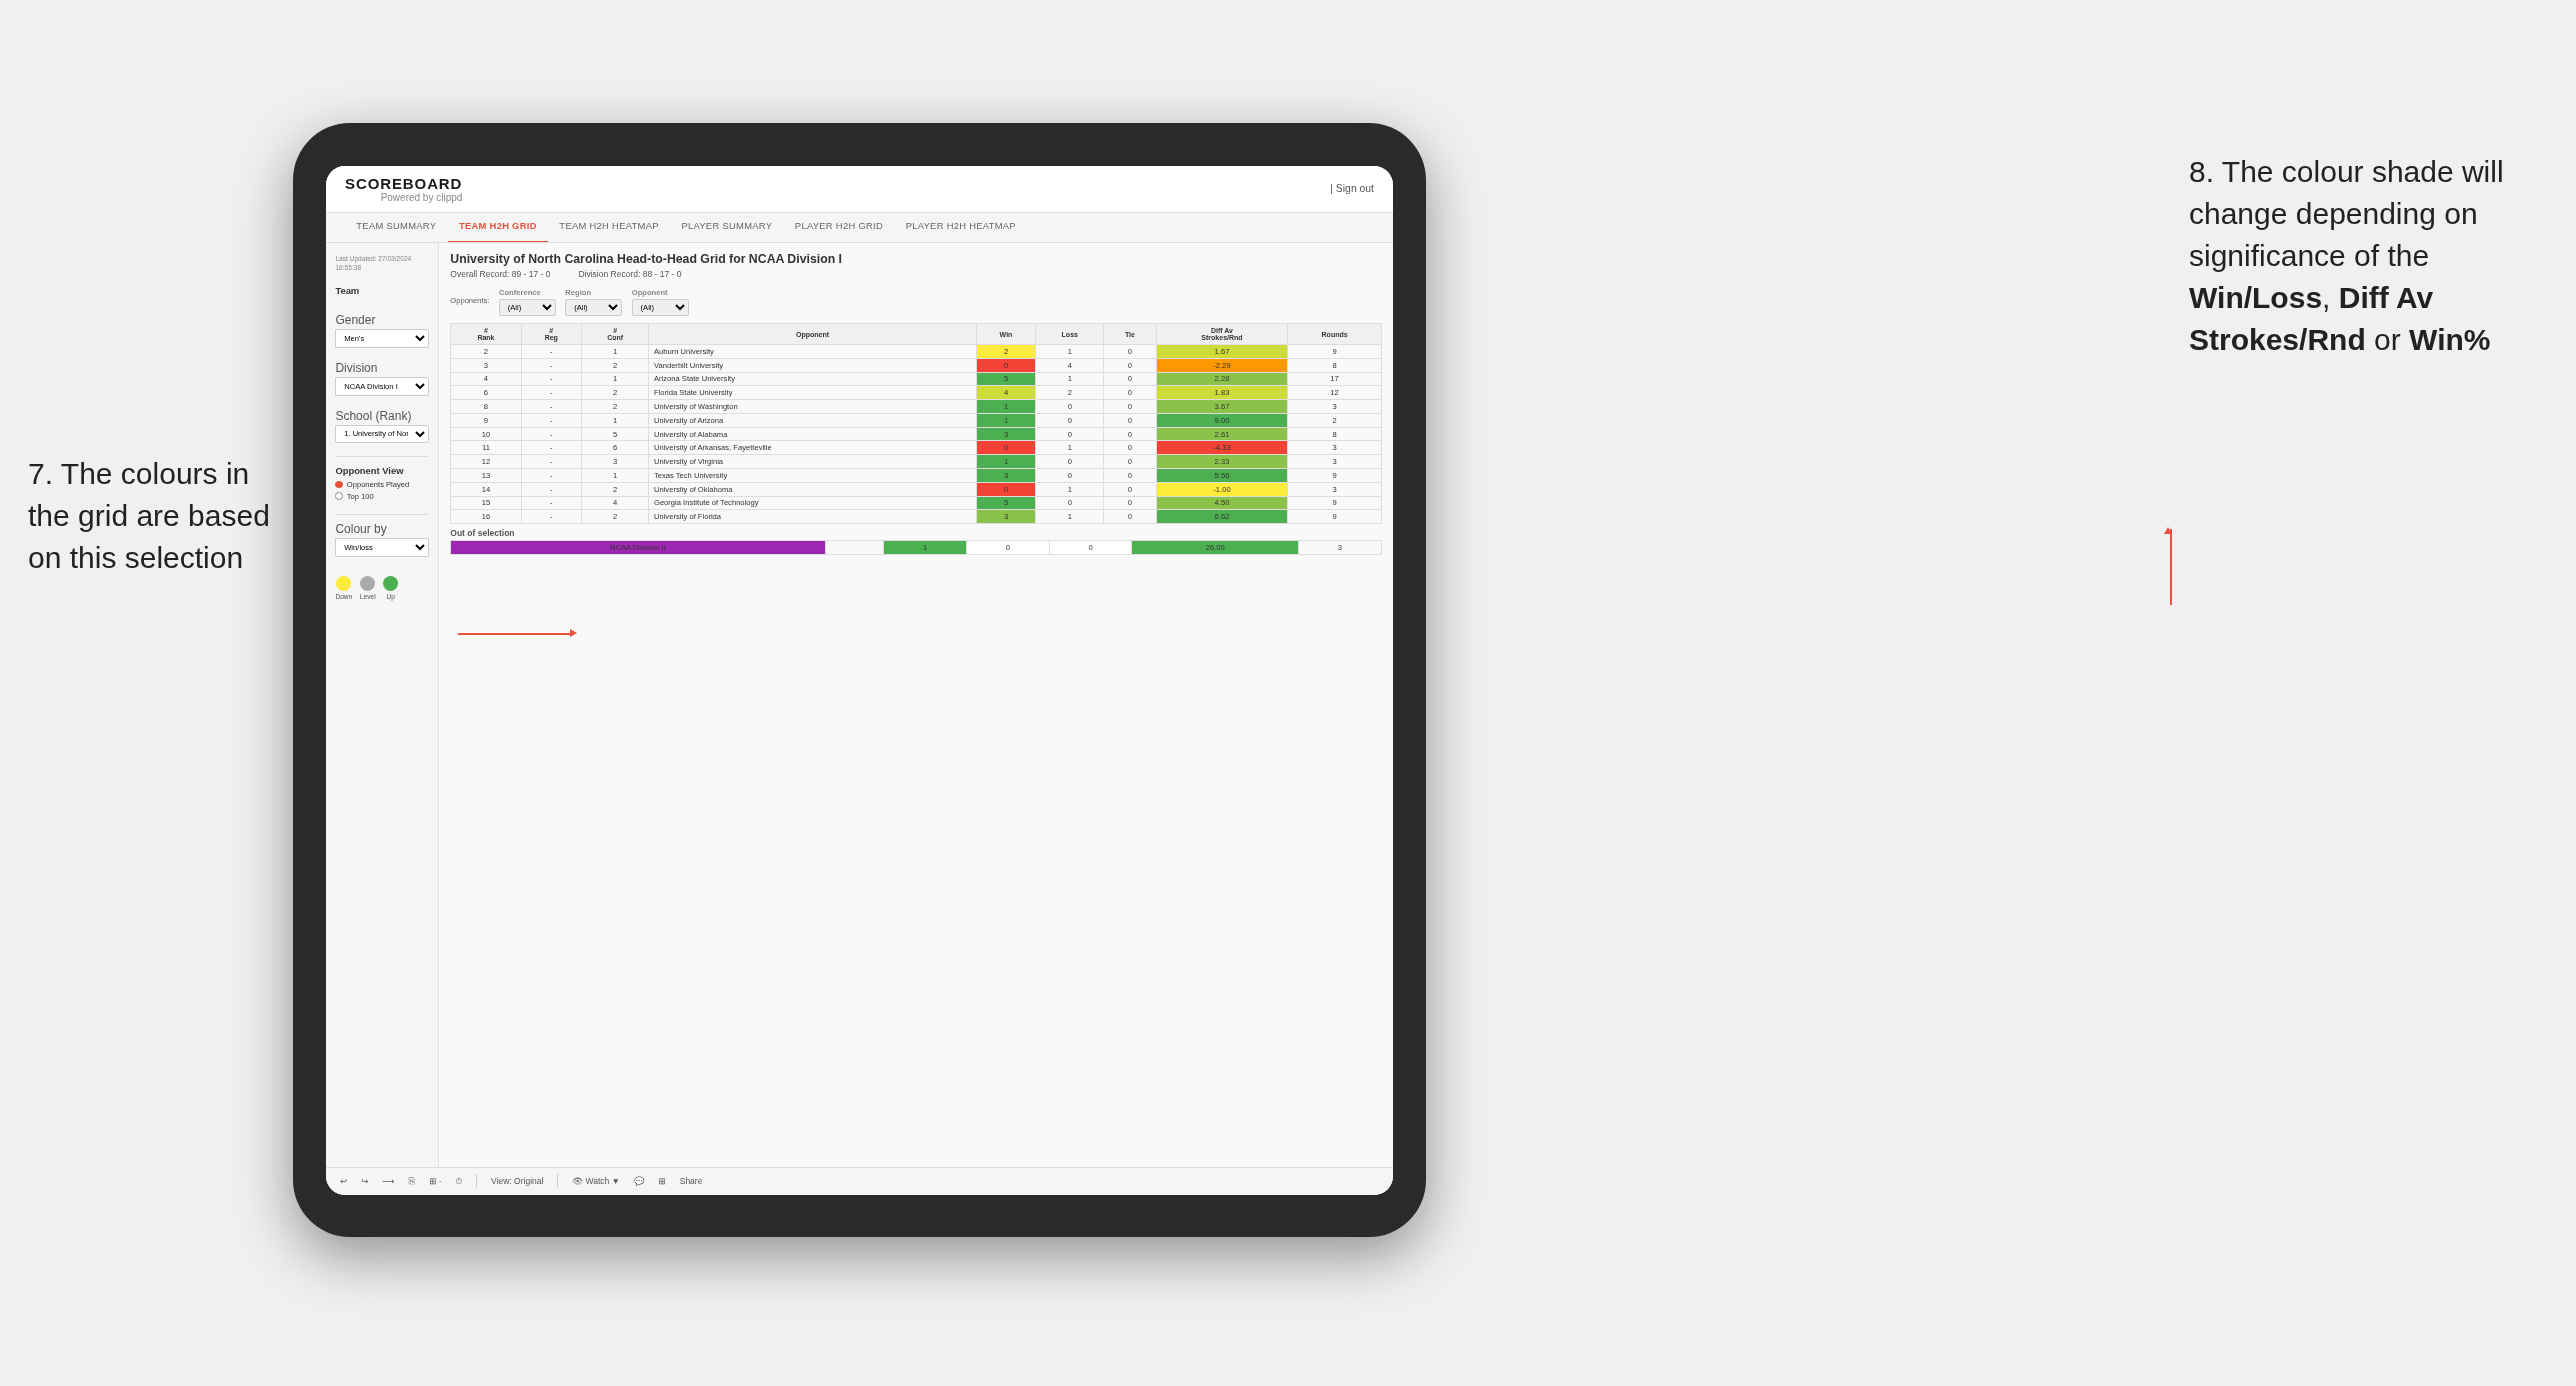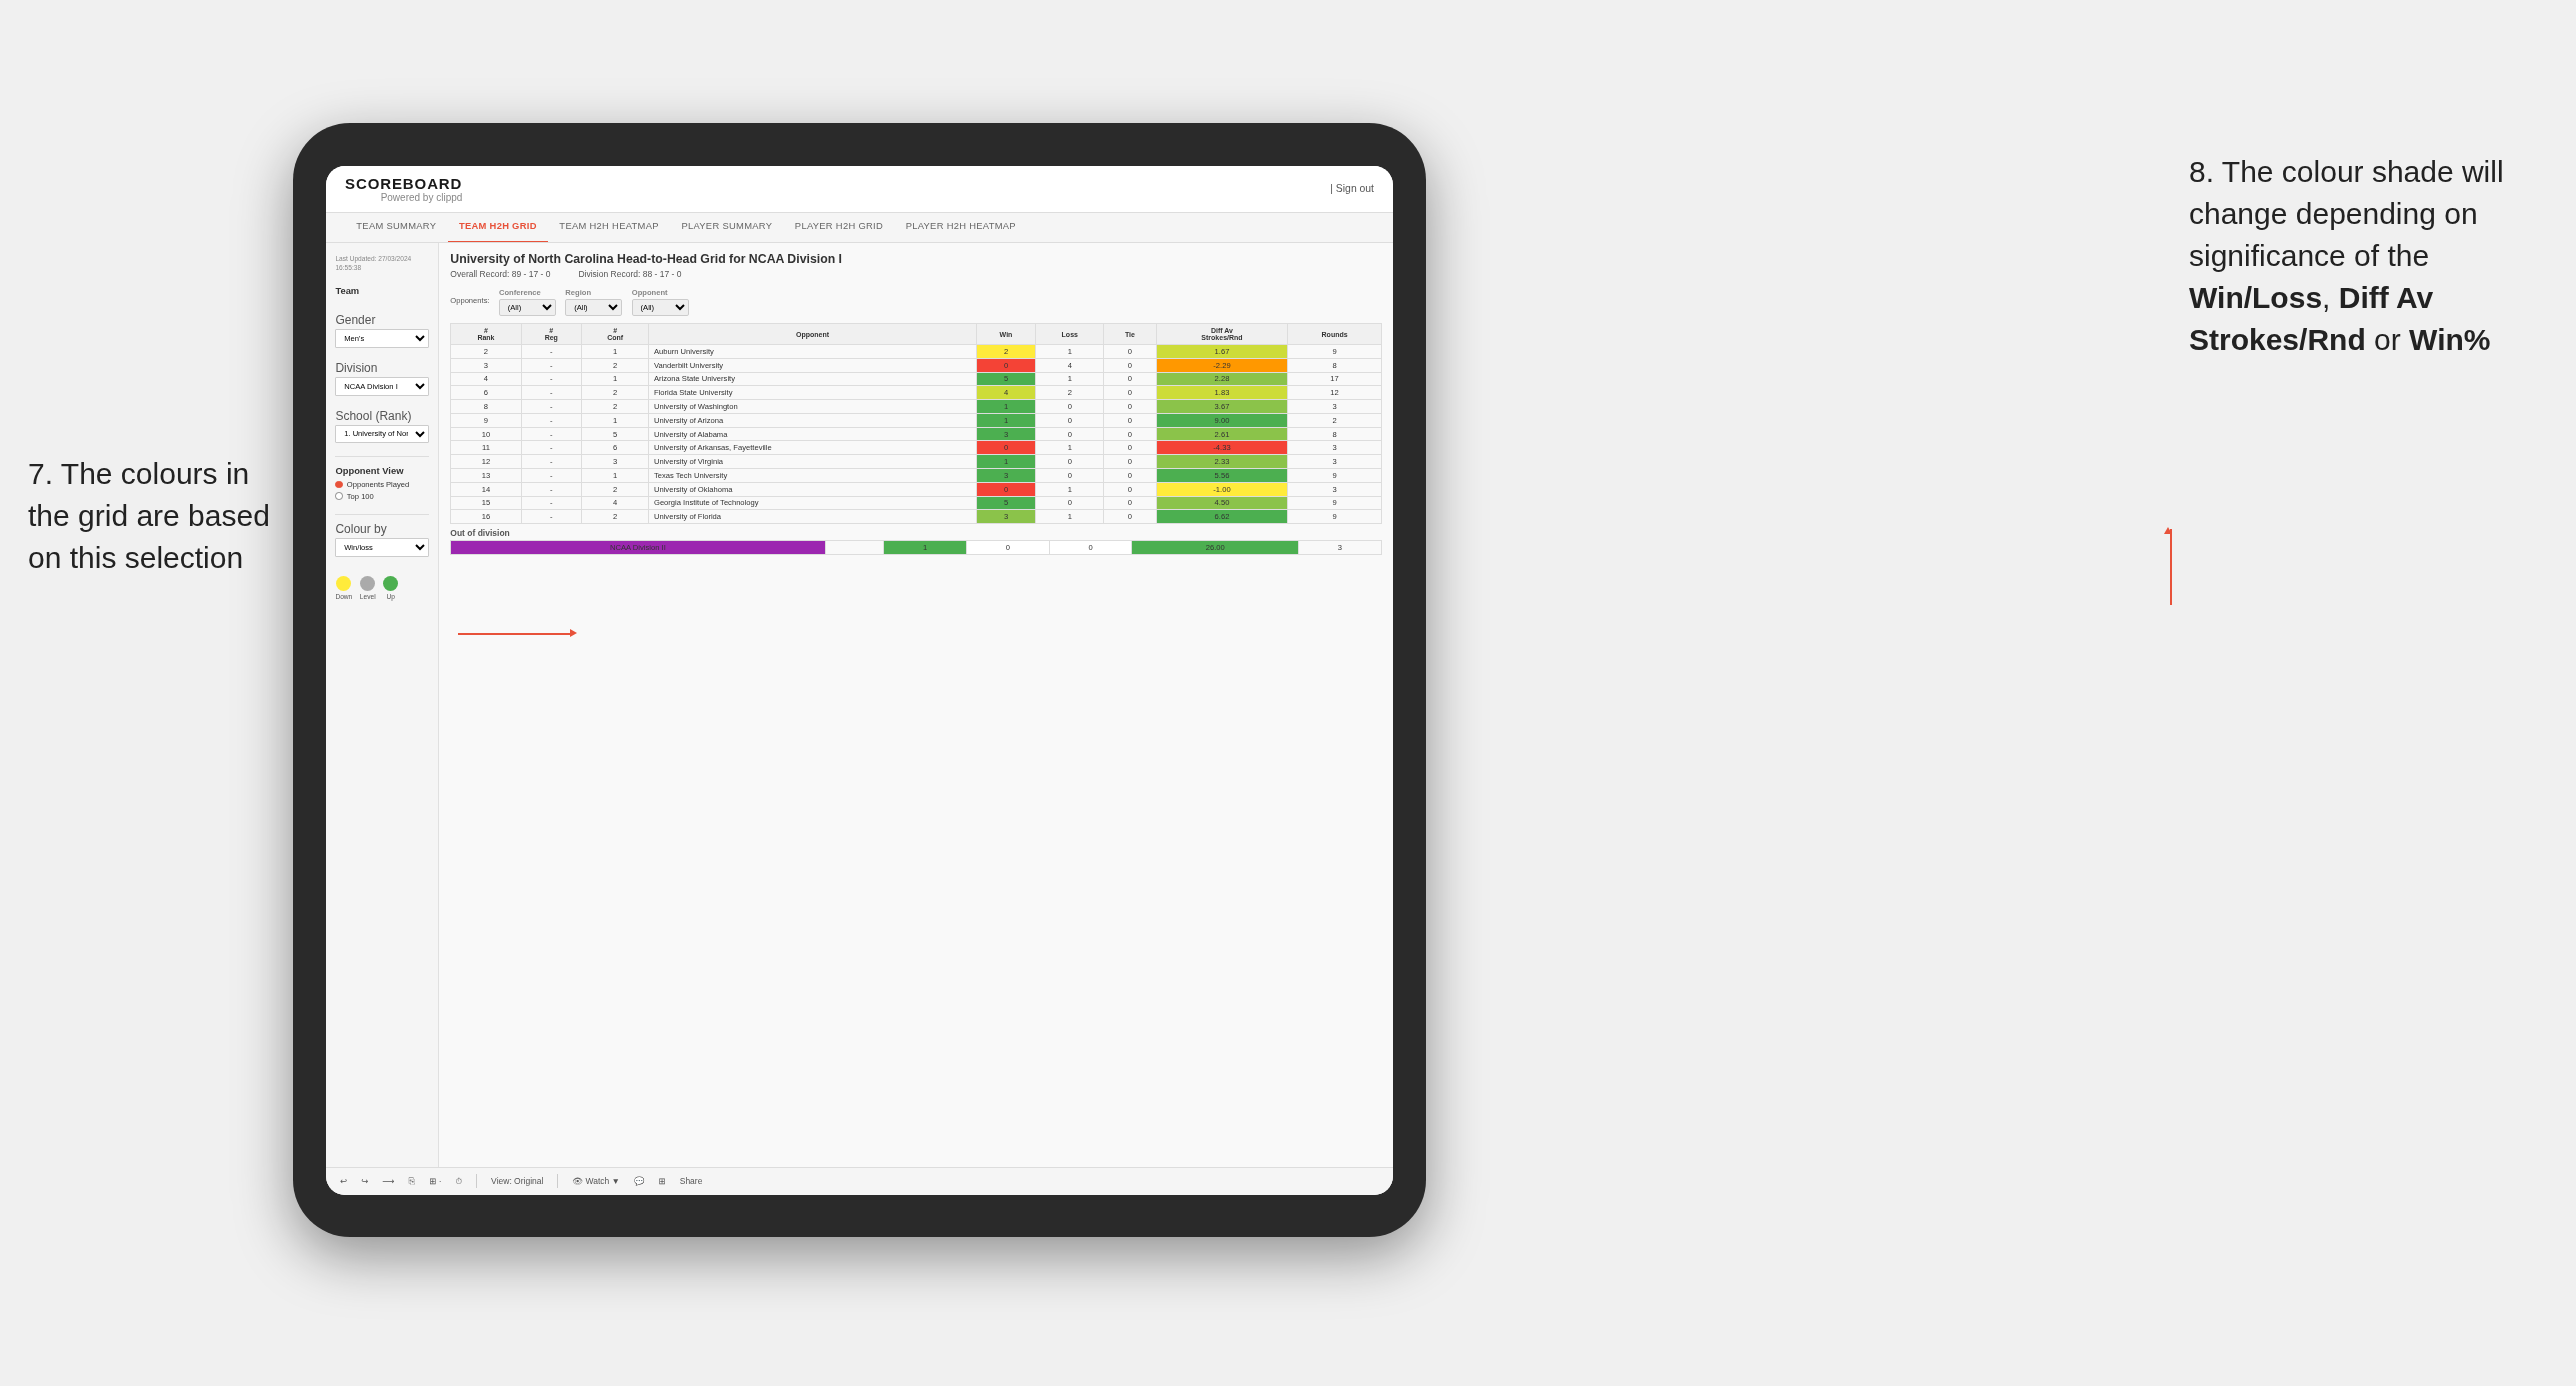--- a/index.html
+++ b/index.html
@@ -689,21 +689,21 @@
     <td class="team-name">University of Florida</td>
     <td class="cell-green-mid">3</td>
     <td>1</td>
     <td>0</td>
     <td class="cell-green-dark">6.62</td>
     <td>9</td>
   </tr>
             </tbody>
         </table>
 
-        <div class="out-of-division">Out of division</div>
+        <div class="out-of-division">Out of selection</div>
         <table class="data-table">
           <tbody>
             <tr>
               <td colspan="3" class="cell-ncaa">NCAA Division II</td>
               <td></td>
               <td class="cell-green-dark">1</td>
               <td class="cell-white">0</td>
               <td class="cell-white">0</td>
               <td class="cell-green-dark">26.00</td>
               <td>3</td>

